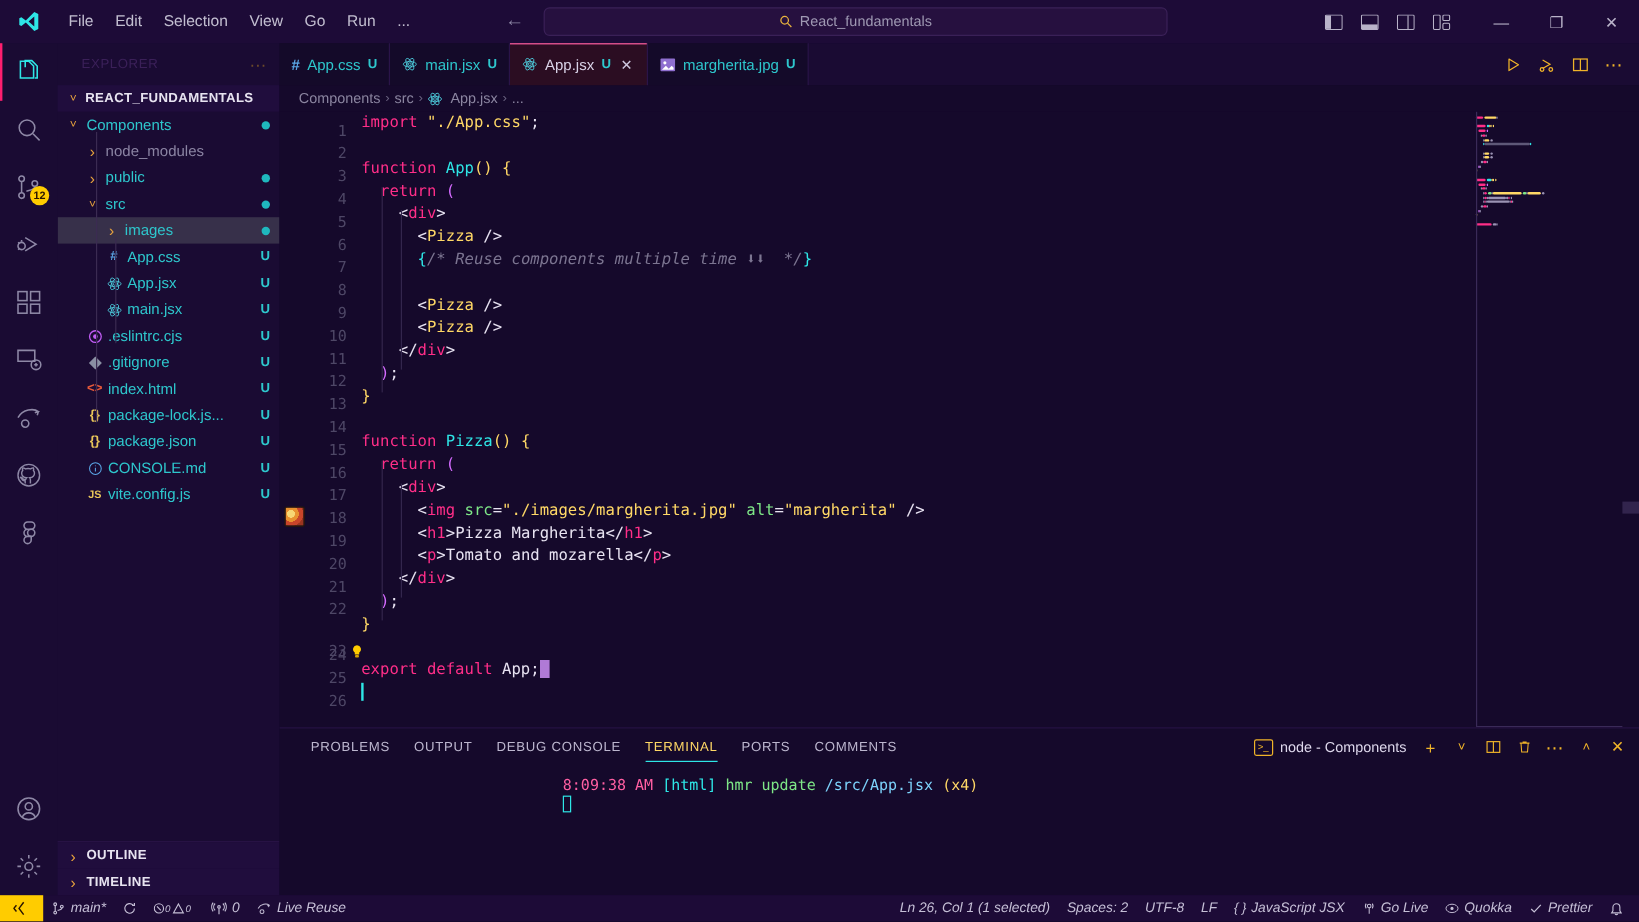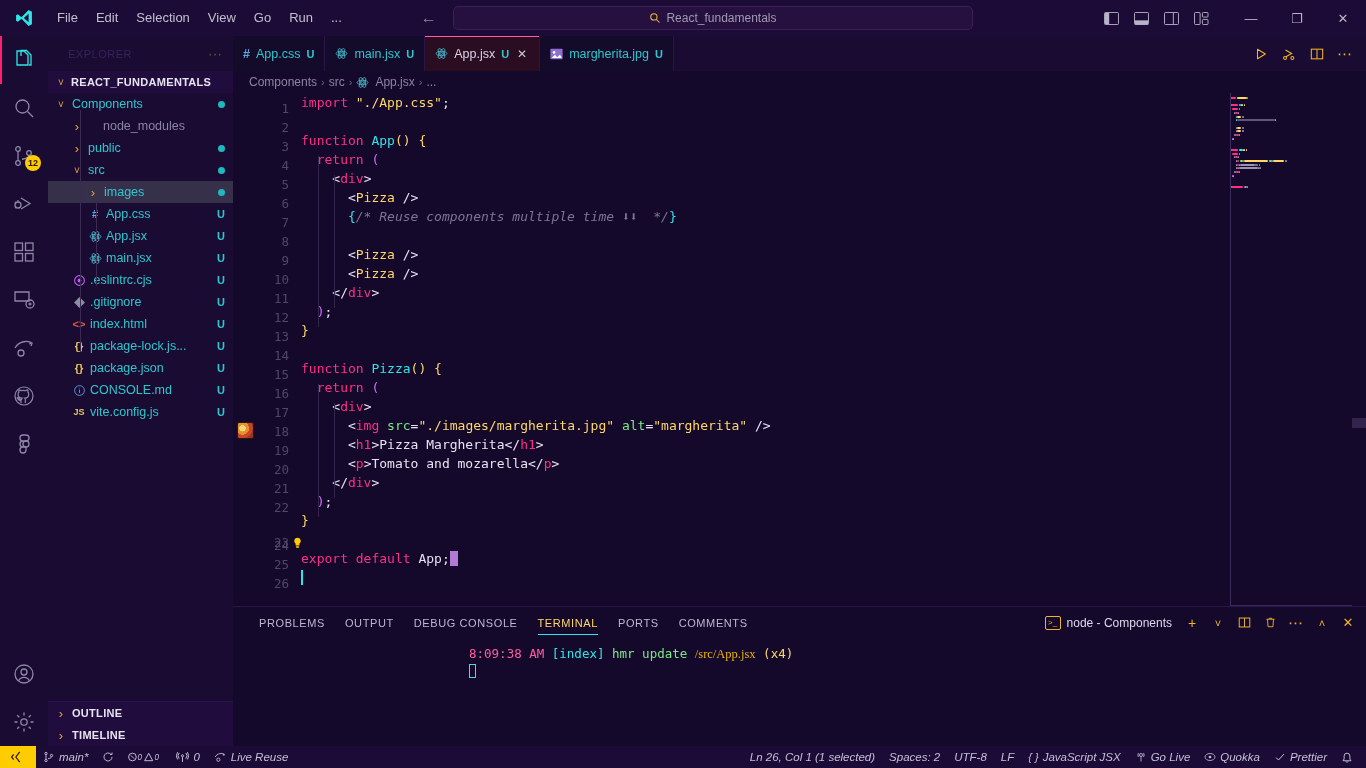--- a/index.html
+++ b/index.html
@@ -183,21 +183,21 @@
   }
   .term-ico {
     width: 16px; height: 14px; border: 1px solid #f0b429; border-radius: 2px;
     color: #f0b429; font-size: 8px; display: flex; align-items: center; justify-content: center;
   }
   .pa { width: 24px; height: 24px; display: flex; align-items: center; justify-content: center; color: #f0b429; font-size: 14px; }
   .term-body { flex: 1 1 auto; padding: 6px 0 0 236px; font-family: "DejaVu Sans Mono", monospace; font-size: 12.5px; line-height: 19px; }
   .t-time { color: #ff5fa2; }
   .t-vite { color: #2ee6e6; }
   .t-msg { color: #7ee787; }
-  .t-path { color: #eab308; font-family: Liberation Serif, serif; }
+  .t-path { color: #7dd3fc; }
   .t-x { color: #ffd866; }
   .t-cursor { display: inline-block; width: 7px; height: 14px; border: 1px solid #2ee6e6; }
 
   
   .statusbar {
     height: 22px; flex: 0 0 22px; background: #1d0b37; display: flex; align-items: center;
     font-size: 11.5px; color: #c5bfd6; font-style: italic;
   }
   .sb-remote { width: 36px; height: 22px; background: #ffcc00; color: #2a1500; display:flex; align-items:center; justify-content:center; }
   .sb-left { display: flex; align-items: center; }
@@ -389,21 +389,21 @@
       <div class="tree" id="file-tree">
           <div class="row">
             <span class="row-indent" style="width: 6px;"></span>
             <span class="chev down" style="font-size: 10px;">˅</span>
             <span class="fname teal" style="margin-left: 4px;">Components</span>
             <span class="dot"></span>
           </div>
           <div class="row">
             <span class="row-indent" style="width: 22px;"></span>
             <span class="chev" style="font-size: 13px;">›</span>
-            <span class="fname dim" style="margin-left: 19px;">node_modules</span>
+            <span class="fname dim" style="margin-left: 4px;">node_modules</span>
           </div>
           <div class="row">
             <span class="row-indent" style="width: 22px;"></span>
             <span class="chev" style="font-size: 13px;">›</span>
             <span class="fname teal" style="margin-left: 4px;">public</span>
             <span class="dot"></span>
           </div>
           <div class="row">
             <span class="row-indent" style="width: 22px;"></span>
             <span class="chev down" style="font-size: 10px;">˅</span>
@@ -765,21 +765,21 @@
                 </svg>
             </div>
             <div class="pa" style="font-size:15px;letter-spacing:1px;">⋯</div>
             <div class="pa" style="font-size:11px;">˄</div>
             <div class="pa" style="font-size:13px;">✕</div>
           </div>
         </div>
         <div class="term-body">
           <div>
             <span class="t-time">8:09:38 AM</span>
-            <span> </span><span class="t-vite">[index]</span>
+            <span> </span><span class="t-vite">[html]</span>
             <span> </span><span class="t-msg">hmr update</span>
             <span> </span><span class="t-path">/src/App.jsx</span>
             <span> </span><span class="t-x">(x4)</span>
           </div>
           <div><span class="t-cursor"></span></div>
         </div>
       </div>
     </div>
   </div>
 

